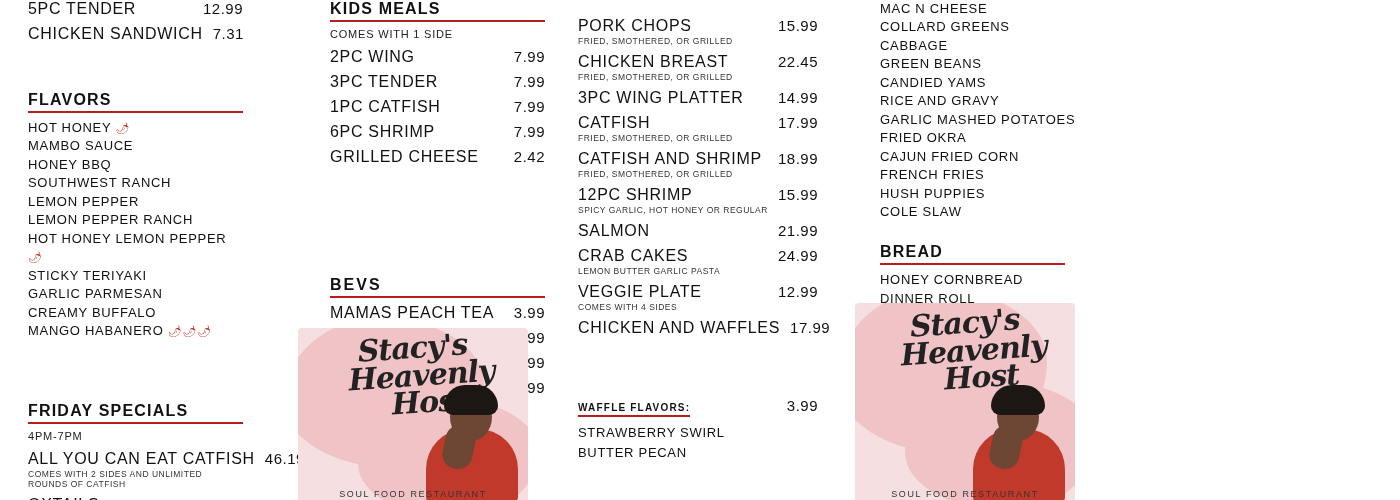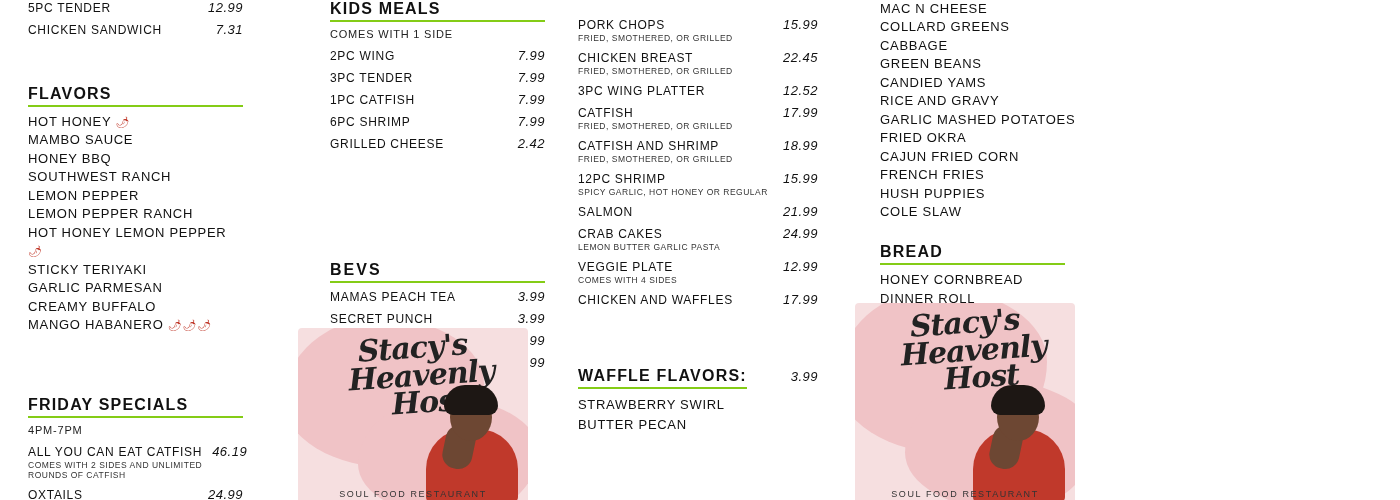--- a/index.html
+++ b/index.html
@@ -15,50 +15,49 @@
 
   .col { position: absolute; }
 
   
   .hdr {
     font-size: 17px;
     font-weight: 700;
     letter-spacing: 1.2px;
     text-transform: uppercase;
     margin: 0 0 6px 0;
-    border-bottom: 2px solid #84cc16;
+    border-bottom: 2px solid #b91c1c;
     padding-bottom: 2px;
     display: inline-block;
   }
   .hdr-wide { display: block; }
   .sub {
     font-size: 11px;
     letter-spacing: .8px;
     text-transform: uppercase;
     margin: 0 0 8px 0;
     color: #222;
   }
   .row {
     display: flex;
     align-items: baseline;
     justify-content: space-between;
     gap: 10px;
   }
   .row .nm {
-    font-size: 12px;
+    font-size: 16px;
     letter-spacing: .7px;
     text-transform: uppercase;
     white-space: nowrap;
     text-align: center;
   }
   .row .pr {
-    font-size: 13px;
+    font-size: 15px;
     letter-spacing: .5px;
     white-space: nowrap;
-    font-style: italic;
   }
   .desc {
     font-size: 8.5px;
     letter-spacing: .5px;
     text-transform: uppercase;
     color: #333;
     margin: 1px 0 0 0;
   }
   .item { margin-bottom: 7px; }
   .plain {
@@ -81,21 +80,21 @@
 
   
   #c2 { left: 330px; top: 0px; width: 215px; }
   #kids .hdr { font-size: 16px; }
   #bevs { margin-top: 110px; }
   #bevs .hdr { font-size: 16px; letter-spacing: 2px; }
 
   
   #c3 { left: 578px; top: 17px; width: 240px; }
   #waffle { margin-top: 60px; }
-  #waffle .hdr { font-size: 16px; }
+  #waffle .hdr { font-size: 10px; }
   #waffle .flavlist { font-size: 13px; letter-spacing: .7px; text-transform: uppercase; line-height: 1.5; }
 
   
   #c4 { left: 880px; top: 0px; width: 200px; }
   #bread { margin-top: 22px; }
   #bread .hdr { font-size: 16px; width: 185px; }
 
   
   .logo {
     position: absolute;
@@ -307,21 +306,21 @@
       <div class="item">
         <div class="row">
           <span class="nm">CHICKEN BREAST</span>
           <span class="pr">22.45</span>
         </div>
         <div class="desc">FRIED, SMOTHERED, OR GRILLED</div>
       </div>
       <div class="item">
         <div class="row">
           <span class="nm">3PC WING PLATTER</span>
-          <span class="pr">12.52</span>
+          <span class="pr">14.99</span>
         </div>
       </div>
       <div class="item">
         <div class="row">
           <span class="nm">CATFISH</span>
           <span class="pr">17.99</span>
         </div>
         <div class="desc">FRIED, SMOTHERED, OR GRILLED</div>
       </div>
       <div class="item">

